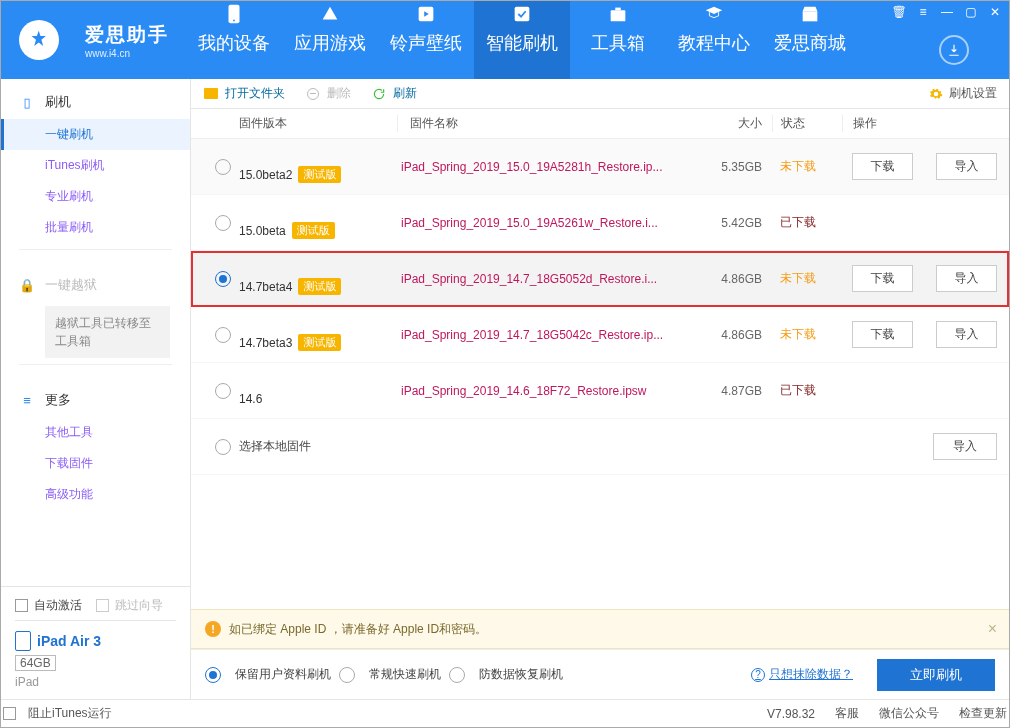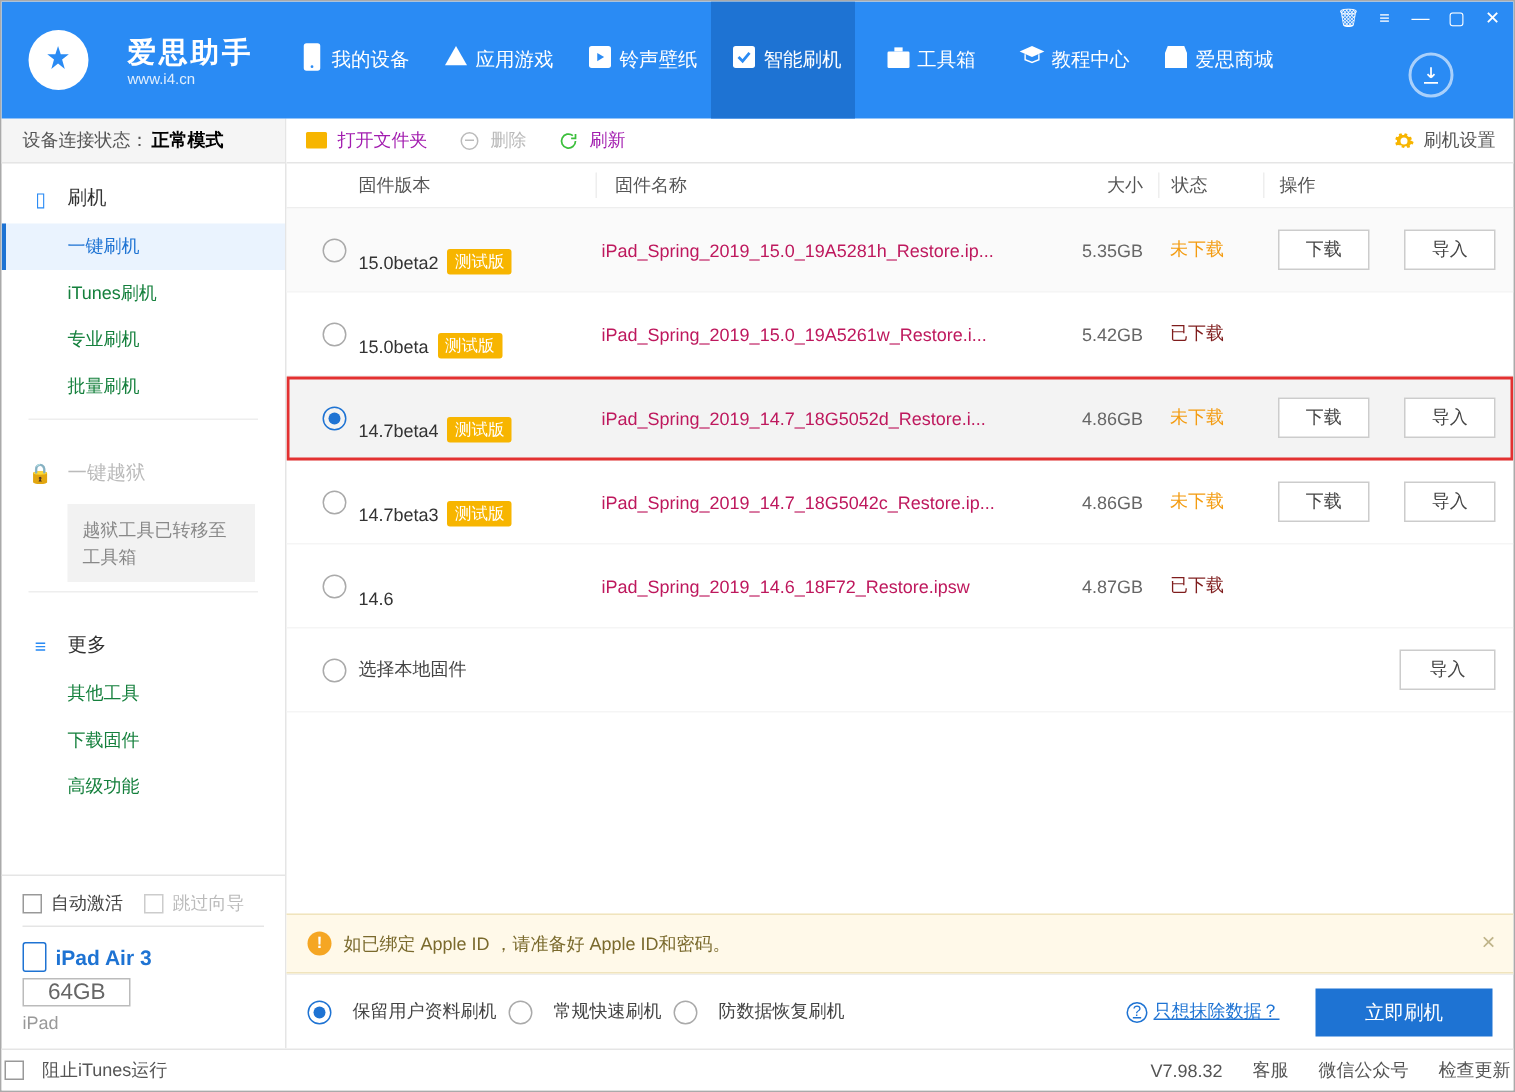--- a/index.html
+++ b/index.html
@@ -7,59 +7,59 @@
   .app { width: 1010px; height: 728px; border: 1px solid #aaa; display: flex; flex-direction: column; overflow: hidden; position: relative; }
 
   
   .header { height: 78px; background: linear-gradient(#2a8bf4, #2a8bf4); color: #fff; display: flex; align-items: stretch; position: relative; }
   .logo-block { width: 185px; display: flex; align-items: center; padding-left: 18px; }
   .logo-circle { width: 40px; height: 40px; background: #fff; border-radius: 50%; display: flex; align-items: center; justify-content: center; color: #2a8bf4; font-weight: bold; font-size: 22px; position: relative; }
   .logo-text { margin-left: 26px; }
   .logo-text .cn { font-size: 19px; font-weight: bold; letter-spacing: 2px; }
   .logo-text .en { font-size: 10px; opacity: .85; }
   .tabs { display: flex; flex: 1; }
-  .tab { width: 96px; display: flex; flex-direction: row; align-items: center; justify-content: center; font-size: 13px; cursor: pointer; }
+  .tab { width: 96px; display: flex; flex-direction: column; align-items: center; font-size: 18px; cursor: pointer; }
   .tab.active { background: #1e73d3; }
   .tab .tico { width: 26px; height: 26px; display: flex; align-items: center; justify-content: center; margin-bottom: 4px; }
   .tab .tico svg { width: 22px; height: 22px; fill: #fff; }
   .titlebar-icons { position: absolute; right: 6px; top: 4px; display: flex; gap: 8px; color: #fff; font-size: 12px; }
   .titlebar-icons span { cursor: pointer; width: 16px; text-align: center; }
   .dl-circle { position: absolute; right: 40px; top: 34px; width: 30px; height: 30px; border: 2px solid rgba(255,255,255,.6); border-radius: 50%; display: flex; align-items: center; justify-content: center; cursor: pointer; }
   .dl-circle svg { width: 14px; height: 14px; fill: #fff; }
 
   
   .body { flex: 1; display: flex; min-height: 0; }
 
   
   .sidebar { width: 190px; border-right: 1px solid #e5e5e5; display: flex; flex-direction: column; }
   .conn-state { height: 30px; background: #f5f5f5; border-bottom: 1px solid #e5e5e5; display: flex; align-items: center; padding-left: 14px; font-size: 12px; color: #555; }
   .conn-state .mode { color: #000; font-weight: bold; margin-left: 2px; }
   .side-scroll { flex: 1; overflow: auto; }
   .s-group { padding: 6px 0; }
   .s-head { display: flex; align-items: center; padding: 8px 18px; color: #333; font-size: 13px; cursor: pointer; }
   .s-head .ico { width: 16px; height: 16px; margin-right: 10px; display: flex; align-items: center; justify-content: center; color: #2a8bf4; }
   .s-head.dim, .s-head.dim .ico { color: #bbb; }
-  .s-item { display: flex; align-items: center; padding: 7px 18px 7px 44px; font-size: 12px; color: #15803d; cursor: pointer; }
+  .s-item { display: flex; align-items: center; padding: 7px 18px 7px 44px; font-size: 12px; color: #8b5cf6; cursor: pointer; }
   .s-item.active { background: #eaf3fe; color: #1e73d3; border-left: 3px solid #1e73d3; padding-left: 41px; }
   .s-note { margin: 4px 20px 0 44px; background: #f2f2f2; color: #888; font-size: 12px; padding: 8px 10px; line-height: 1.5; }
   .s-divider { height: 1px; background: #eee; margin: 6px 18px; }
 
   .side-bottom { border-top: 1px solid #e5e5e5; padding: 10px 14px; }
   .sb-row { display: flex; align-items: center; font-size: 12px; color: #444; margin-bottom: 6px; }
   .chk { width: 13px; height: 13px; border: 1px solid #999; margin-right: 6px; display: inline-block; cursor: pointer; }
   .device-box { border-top: 1px solid #e5e5e5; padding: 10px 0 0 0; }
   .device-name { color: #1e73d3; font-weight: bold; font-size: 14px; display: flex; align-items: center; gap: 6px; }
   .device-name .dico { width: 16px; height: 20px; border: 1.5px solid #1e73d3; border-radius: 2px; display: inline-block; }
-  .badge { display: inline-block; border: 1px solid #bbb; padding: 0 16px; font-size: 15px; color: #666; margin-top: 4px; }
+  .badge { display: inline-block; border: 1px solid #bbb; padding: 0 4px; font-size: 12px; color: #666; margin-top: 4px; }
   .devtype { color: #999; font-size: 12px; margin-top: 4px; }
 
   
   .main { flex: 1; display: flex; flex-direction: column; min-width: 0; }
   .toolbar { height: 30px; background: #fff; border-bottom: 1px solid #e5e5e5; display: flex; align-items: center; padding: 0 12px; font-size: 12px; }
-  .tb-btn { display: flex; align-items: center; gap: 6px; margin-right: 20px; color: #a21caf; cursor: pointer; }
+  .tb-btn { display: flex; align-items: center; gap: 6px; margin-right: 20px; color: #0369a1; cursor: pointer; }
   .tb-btn.dim { color: #bbb; }
   .tb-ico { width: 16px; height: 16px; display: flex; align-items: center; justify-content: center; }
   .tb-folder { width: 14px; height: 11px; background: #f7b500; border-radius: 1px; }
   .tb-del { width: 12px; height: 12px; border: 1.3px solid #bbb; border-radius: 50%; position: relative; }
   .tb-del::after { content: ""; position: absolute; left: 2px; right: 2px; top: 4.2px; height: 1.3px; background: #bbb; }
   .tb-refresh svg { width: 14px; height: 14px; stroke: #3bbf3b; fill: none; }
   .tb-right { margin-left: auto; display: flex; align-items: center; gap: 6px; color: #555; cursor: pointer; }
   .gear { width: 14px; height: 14px; position: relative; }
   .gear svg { width: 14px; height: 14px; fill: #f7b500; }
 
@@ -201,24 +201,20 @@
       <span>≡</span>
       <span>―</span>
       <span>▢</span>
       <span>✕</span>
     </div>
   </div>
 
   <div class="body">
 
     <div class="sidebar">
-      <div class="conn-state">
-        <span>设备连接状态：</span>
-        <span class="mode">正常模式</span>
-      </div>
       <div class="side-scroll" id="side-groups">
           <div class="s-group">
             <div class="s-head">
               <span class="ico">▯</span>
               <span>刷机</span>
             </div>
             <div class="s-item active">一键刷机</div>
             <div class="s-item">iTunes刷机</div>
             <div class="s-item">专业刷机</div>
             <div class="s-item">批量刷机</div>

